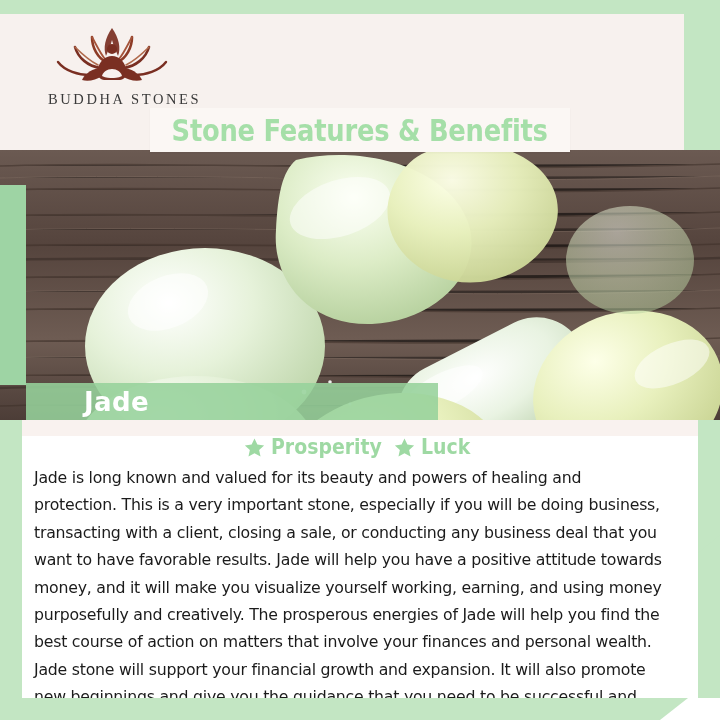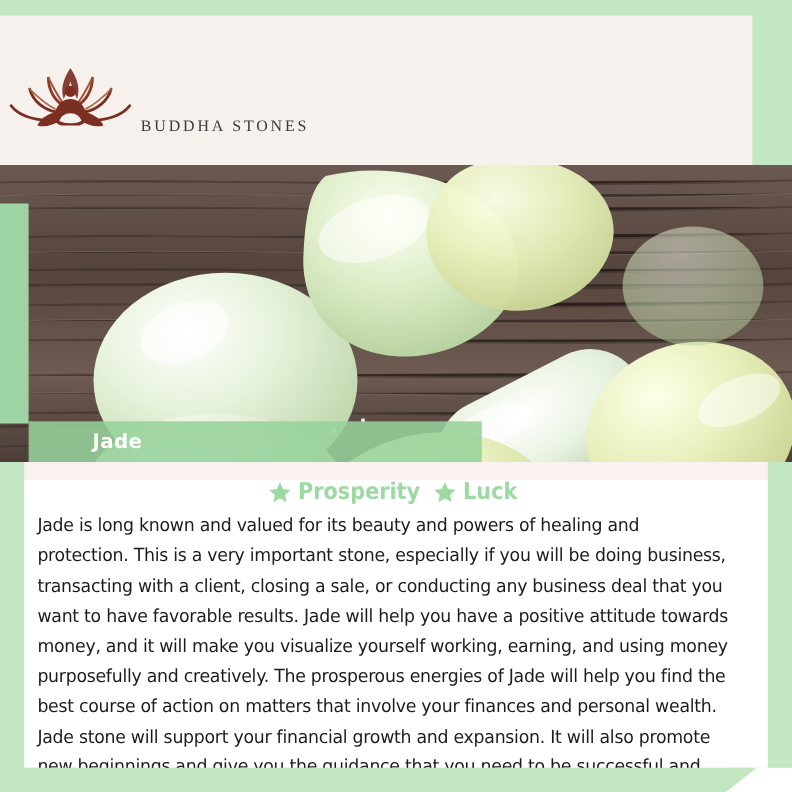--- a/index.html
+++ b/index.html
@@ -30,25 +30,26 @@
     z-index: 2;
   }
 
   .logo-block {
     position: absolute;
     left: 0;
     top: 0;
     width: 684px;
     height: 110px;
     display: flex;
-    flex-direction: row;
-    align-items: flex-end;
+    flex-direction: column;
+    align-items: flex-start;
     justify-content: flex-start;
     padding-top: 6px;
     box-sizing: border-box;
+    padding-left: 48px;
   }
 
   .logo-mark {
     width: 128px;
     height: 70px;
     display: block;
   }
 
   .logo-word {
     font-family: "Liberation Serif", serif;
@@ -119,21 +120,21 @@
     height: 37px;
     background: rgba(150, 209, 155, 0.88);
     display: flex;
     align-items: center;
     z-index: 3;
   }
   .stone-banner-label {
     color: #ffffff;
     font-family: "DejaVu Sans", sans-serif;
     font-weight: bold;
-    font-size: 18px;
+    font-size: 26px;
     letter-spacing: 0.4px;
     margin-left: 58px;
   }
 
   
   .bottom-panel {
     position: absolute;
     left: 0;
     top: 420px;
     width: 720px;
@@ -314,20 +315,23 @@
         </g>
         <g fill="#f7f1ee">
           <path d="M64 49 C59 49 55 52 54 56 C58 58 62 58 64 58 C66 58 70 58 74 56 C73 52 69 49 64 49 Z"></path>
         </g>
       </svg>
 
       <div class="logo-word">BUDDHA STONES</div>
     </div>
   </div>
 
+  <div class="title-band">
+    <span class="title-text">Stone Features &amp; Benefits</span>
+  </div>
 
   <div class="photo">
     <svg viewBox="0 0 720 270" preserveAspectRatio="none">
       <defs>
         <linearGradient id="woodg" x1="0" y1="0" x2="0" y2="1">
           <stop offset="0%" stop-color="#6b5a52"></stop>
           <stop offset="35%" stop-color="#55443d"></stop>
           <stop offset="70%" stop-color="#6e5c53"></stop>
           <stop offset="100%" stop-color="#4c3d37"></stop>
         </linearGradient>

